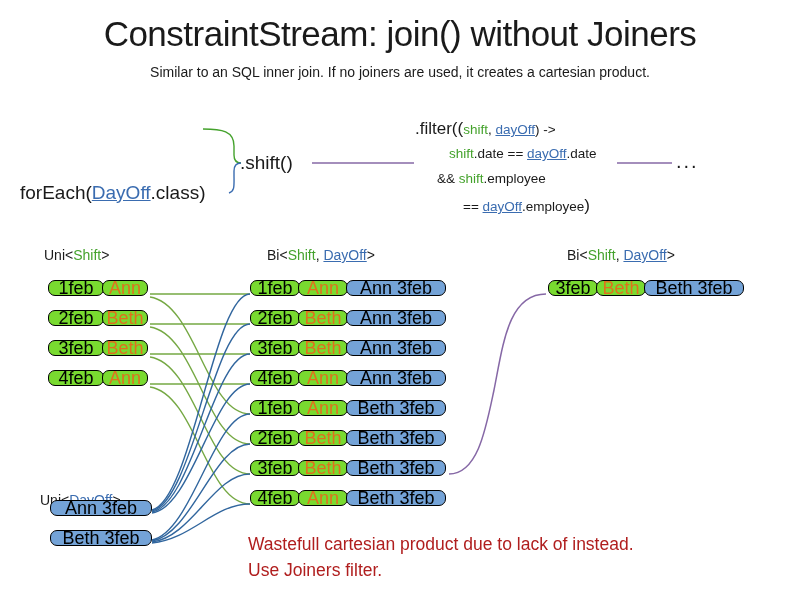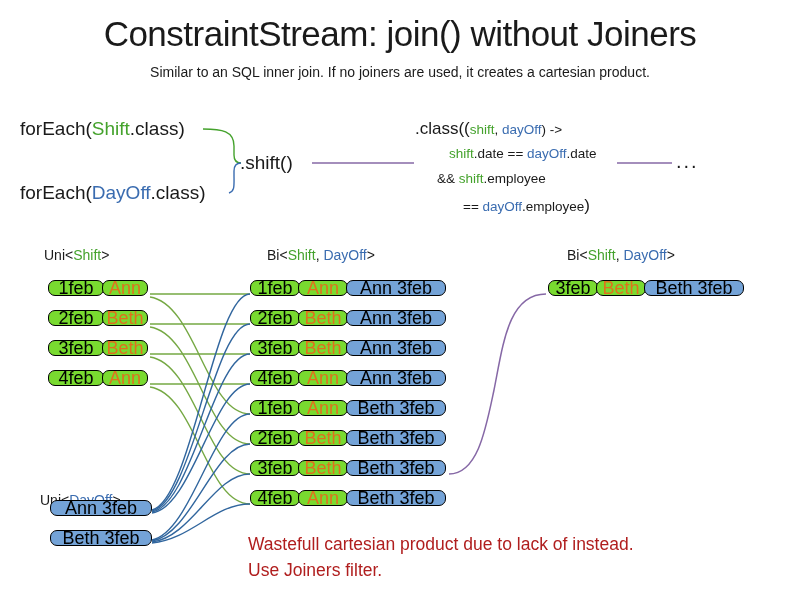--- a/index.html
+++ b/index.html
@@ -10,21 +10,21 @@
   .abs{position:absolute;}
   #slide{position:relative;width:800px;height:600px;}
   #wires{position:absolute;left:0;top:0;z-index:1;}
   .layer{z-index:2;}
   #title{left:0;top:14px;width:100%;text-align:center;font-size:35px;letter-spacing:-0.5px;white-space:nowrap;}
   #subtitle{left:0;top:64px;width:100%;text-align:center;font-size:14px;}
   .code-lg{font-size:19px;white-space:nowrap;}
   .code-md{font-size:17px;white-space:nowrap;}
   .code-sm{font-size:13.5px;white-space:nowrap;}
   .shift-green{color:var(--shift-green-text);}
-  .dayoff-blue{color:var(--dayoff-blue-text);}
+  .dayoff-blue{color:var(--dayoff-blue-text);text-decoration:underline;}
   .hdr{font-size:14px;white-space:nowrap;}
   .tbl{position:absolute;}
   .row{position:absolute;display:flex;left:0;}
   .cell{
     box-sizing:border-box;height:16px;border:1.7px solid #000;border-radius:7px;
     display:flex;align-items:center;justify-content:center;
     font-size:18px;color:#000;background:var(--cell-green);
   }
   .cell + .cell{margin-left:-2px;}
   .c-date{width:50px;}
@@ -76,30 +76,27 @@
       <path d="M152 540 C192 532 214 414 250 414"></path>
       <path d="M152 541 C192 534 214 444 250 444"></path>
       <path d="M152 542 C192 537 214 474 250 474"></path>
       <path d="M152 543 C192 539 214 504 250 504"></path>
     </g>
   </svg>
 
   <div id="title" class="abs layer">ConstraintStream: join() without Joiners</div>
   <div id="subtitle" class="abs layer">Similar to an SQL inner join. If no joiners are used, it creates a cartesian product.</div>
 
-  <div class="abs layer code-lg" style="left:20px;top:118px;">
-    <span>forEach(</span><span class="shift-green">Shift</span><span>.class)</span>
-  </div>
   <div class="abs layer code-lg" style="left:20px;top:182px;">
     <span>forEach(</span><span class="dayoff-blue">DayOff</span><span>.class)</span>
   </div>
   <div class="abs layer code-lg" style="left:240px;top:152px;">.shift()</div>
 
   <div class="abs layer code-md" style="left:415px;top:119px;">
-    <span>.class((</span><span class="code-sm shift-green">shift</span><span class="code-sm">, </span><span class="code-sm dayoff-blue">dayOff</span><span class="code-sm">) -&gt;</span>
+    <span>.filter((</span><span class="code-sm shift-green">shift</span><span class="code-sm">, </span><span class="code-sm dayoff-blue">dayOff</span><span class="code-sm">) -&gt;</span>
   </div>
   <div class="abs layer code-sm" style="left:437px;top:146px;margin-left:12px;">
     <span class="shift-green">shift</span><span>.date == </span><span class="dayoff-blue">dayOff</span><span>.date</span>
   </div>
   <div class="abs layer code-sm" style="left:437px;top:171px;">
     <span>&amp;&amp; </span><span class="shift-green">shift</span><span>.employee</span>
   </div>
   <div class="abs layer code-sm" style="left:463px;top:196px;">
     <span>== </span><span class="dayoff-blue">dayOff</span><span>.employee</span><span class="code-md">)</span>
   </div>

